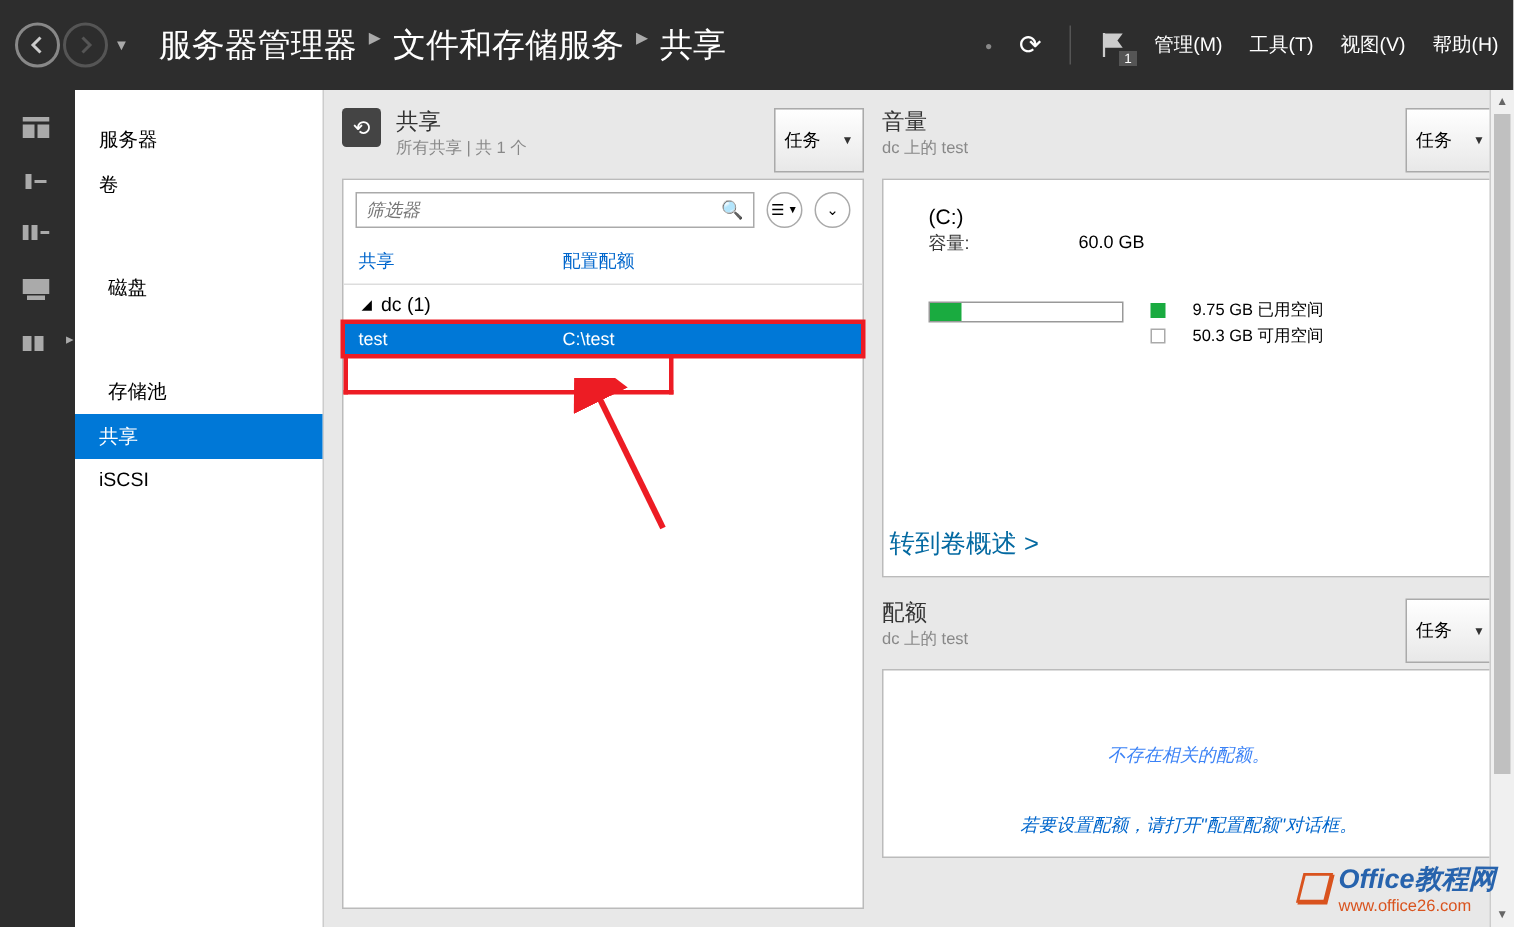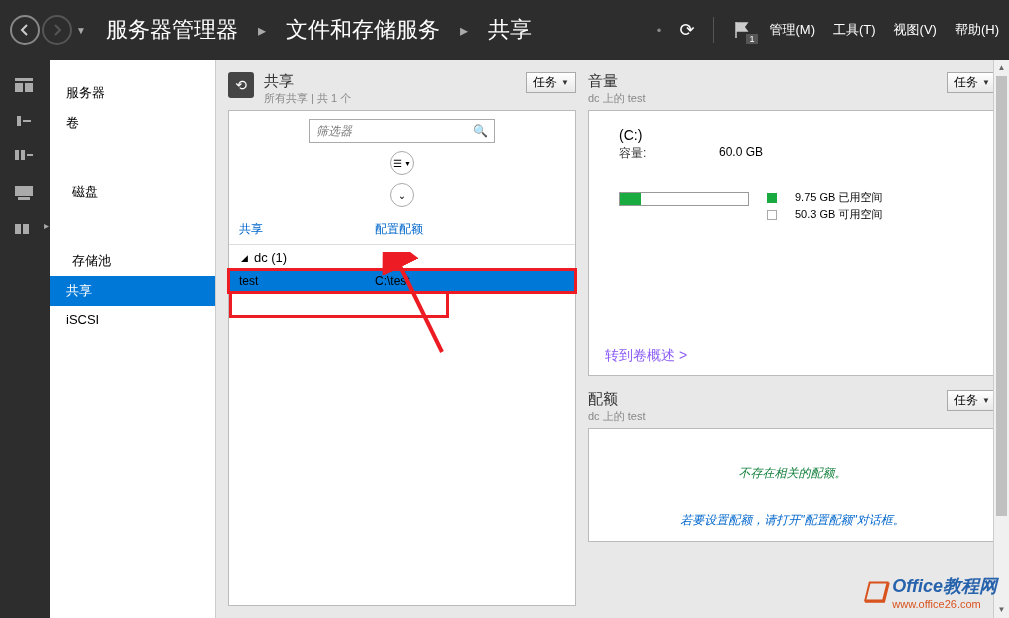--- a/index.html
+++ b/index.html
@@ -2,21 +2,21 @@
 <html><head>
   <meta charset="utf-8">
   <style>
     * { margin: 0; padding: 0; box-sizing: border-box; font-family: "Microsoft YaHei", "Segoe UI", sans-serif; }
     body { background: #fff; width: 1009px; height: 618px; overflow: hidden; position: relative; }
     
     .titlebar { height: 60px; background: #2d2d2d; color: #fff; display: flex; align-items: center; padding: 0 10px; }
     .nav-btns { display: flex; gap: 2px; margin-right: 20px; }
     .nav-btn { width: 30px; height: 30px; border: 2px solid #888; border-radius: 50%; display: flex; align-items: center; justify-content: center; color: #ccc; cursor: pointer; }
     .nav-btn.disabled { border-color: #555; color: #555; }
-    .breadcrumb { font-size: 22px; display: flex; align-items: center; gap: 20px; flex: 1; }
+    .breadcrumb { font-size: 22px; display: flex; align-items: flex-start; gap: 8px; flex: 1; }
     .breadcrumb span { cursor: pointer; }
     .breadcrumb .sep { color: #aaa; font-size: 16px; }
     .title-right { display: flex; align-items: center; gap: 18px; font-size: 13px; }
     .title-right > span { cursor: pointer; }
     .title-separator { width: 1px; height: 26px; background: #555; }
     .refresh-icon, .flag-icon { font-size: 18px; cursor: pointer; }
     .flag-wrap { position: relative; display: flex; align-items: center; }
     .flag-badge { position: absolute; bottom: -4px; right: -6px; background: #555; color: #fff; font-size: 9px; padding: 0 3px; }
     
     .main { display: flex; height: calc(100% - 60px); }
@@ -31,51 +31,51 @@
     
     .content { flex: 1; background: #e8e8e8; padding: 12px; display: flex; gap: 12px; overflow: hidden; }
     .col-share { width: 348px; display: flex; flex-direction: column; }
     .col-right { flex: 1; display: flex; flex-direction: column; gap: 14px; }
     
     .panel-head { display: flex; align-items: flex-start; gap: 10px; margin-bottom: 4px; }
     .share-glyph { width: 26px; height: 26px; background: #444; color: #fff; display: flex; align-items: center; justify-content: center; border-radius: 3px; font-size: 14px;}
     .panel-title { font-size: 15px; color: #333; }
     .panel-sub { font-size: 11px; color: #888; }
     .head-spacer { flex: 1; }
-    .task-btn { border: 1px solid #aaa; background: linear-gradient(#fff,#e8e8e8); font-size: 12px; padding: 1px 6px; cursor: pointer; display: inline-flex; align-items: center; gap: 4px; }
+    .task-btn { border: 1px solid #aaa; background: linear-gradient(#fff,#e8e8e8); font-size: 12px; padding: 12px 6px; cursor: pointer; display: inline-flex; align-items: center; gap: 14px; }
     .task-btn .tri { font-size: 8px; color: #333;}
     
     .share-box { background: #fff; border: 1px solid #bbb; flex: 1; display: flex; flex-direction: column; }
-    .filter-row { display: flex; gap: 8px; padding: 8px; align-items: center; flex-direction: column; }
+    .filter-row { display: flex; gap: 8px; padding: 8px; align-items: center; }
     .filter-input { flex: 1; border: 1px solid #aaa; padding: 4px 6px; font-size: 12px; font-style: italic; color: #888; display: flex; align-items: center;}
     .filter-input input { border:none; outline:none; flex:1; font-style:italic; font-size:12px;}
     .round-btn { width: 24px; height: 24px; border: 1px solid #aaa; border-radius: 50%; display: flex; align-items: center; justify-content: center; font-size: 10px; cursor: pointer; gap:2px;}
     
     .grid-head { display: flex; font-size: 12px; border-bottom: 1px solid #ddd; padding: 6px 10px; color: #0066cc; }
     .grid-head div:first-child { width: 136px; }
     .group-row { padding: 5px 12px; font-size: 13px; display: flex; align-items: center; gap: 6px; cursor: pointer;}
-    .sel-row { background: #0078d7; color: #000000; display: flex; font-size: 12px; padding: 4px 10px; outline: 3px solid #ed1c24; outline-offset: -1px;}
+    .sel-row { background: #0078d7; color: #ffffff; display: flex; font-size: 12px; padding: 4px 10px; outline: 3px solid #ed1c24; outline-offset: -1px;}
     .sel-row div:first-child { width: 136px; }
     .redbox-ext { height: 26px; border: 3px solid #ed1c24; border-top: none; margin: 0; width: 220px; margin-left:0;}
     
     .vol-box, .quota-box { background: #fff; border: 1px solid #bbb; padding: 12px 16px; }
     .vol-box { height: 266px; position: relative;}
     .quota-box { flex: 1; text-align: center; }
     .drive-label { font-size: 14px; margin: 4px 0 2px 14px; }
     .cap-row { font-size: 12px; margin-left: 14px; display: flex;}
     .cap-row span:first-child { width: 100px; color: #333;}
     .usage-row { margin: 28px 0 6px 14px; font-size: 12px; display:flex; align-items:flex-start;}
     .usage-left { width: 148px;}
     .bar { width: 130px; height: 14px; border: 1px solid #999; margin-top: 2px; position: relative; background:#fff;}
     .bar-fill { height: 100%; background: #1aab40; }
     .legend { font-size: 11px; }
     .legend-row { display:flex; align-items:center; gap:18px; margin-bottom:2px;}
     .sq { width: 10px; height: 10px; display:inline-block;}
-    .link { color: #8b5cf6; font-size: 14px; cursor: pointer; position: absolute; bottom: 10px; left: 16px;}
-    .quota-msg { color: #15803d; font-style: italic; font-size: 12px; margin-top: 24px; }
+    .link { color: #0369a1; font-size: 17px; cursor: pointer; position: absolute; bottom: 10px; left: 4px;}
+    .quota-msg { color: #3b82f6; font-style: italic; font-size: 12px; margin-top: 36px; }
     .quota-hint { color: #0066cc; font-size: 12px; font-style: italic; margin-top: 30px; cursor:pointer;}
     
     .scrollbar { position: absolute; right: 0; top: 60px; bottom: 0; width: 16px; background: #f0f0f0; border-left:1px solid #ccc;}
     .sb-btn { height: 16px; background: #f0f0f0; text-align:center; font-size:8px; color:#666; line-height:16px;}
     .sb-thumb { background: #c0c0c0; margin: 0 2px; height: 440px;}
     
     .arrow-annot { position: absolute; left: 382px; top: 252px; pointer-events: none; z-index:20;}
     .watermark { position: absolute; right: 12px; bottom: 8px; font-size: 18px; font-weight: bold; font-style: italic; display:flex; align-items:center; gap:6px; z-index:30;}
     .wm-o { color: #d9531e; font-size: 26px;}
     .wm-text .t1 { color: #2763ad; }

